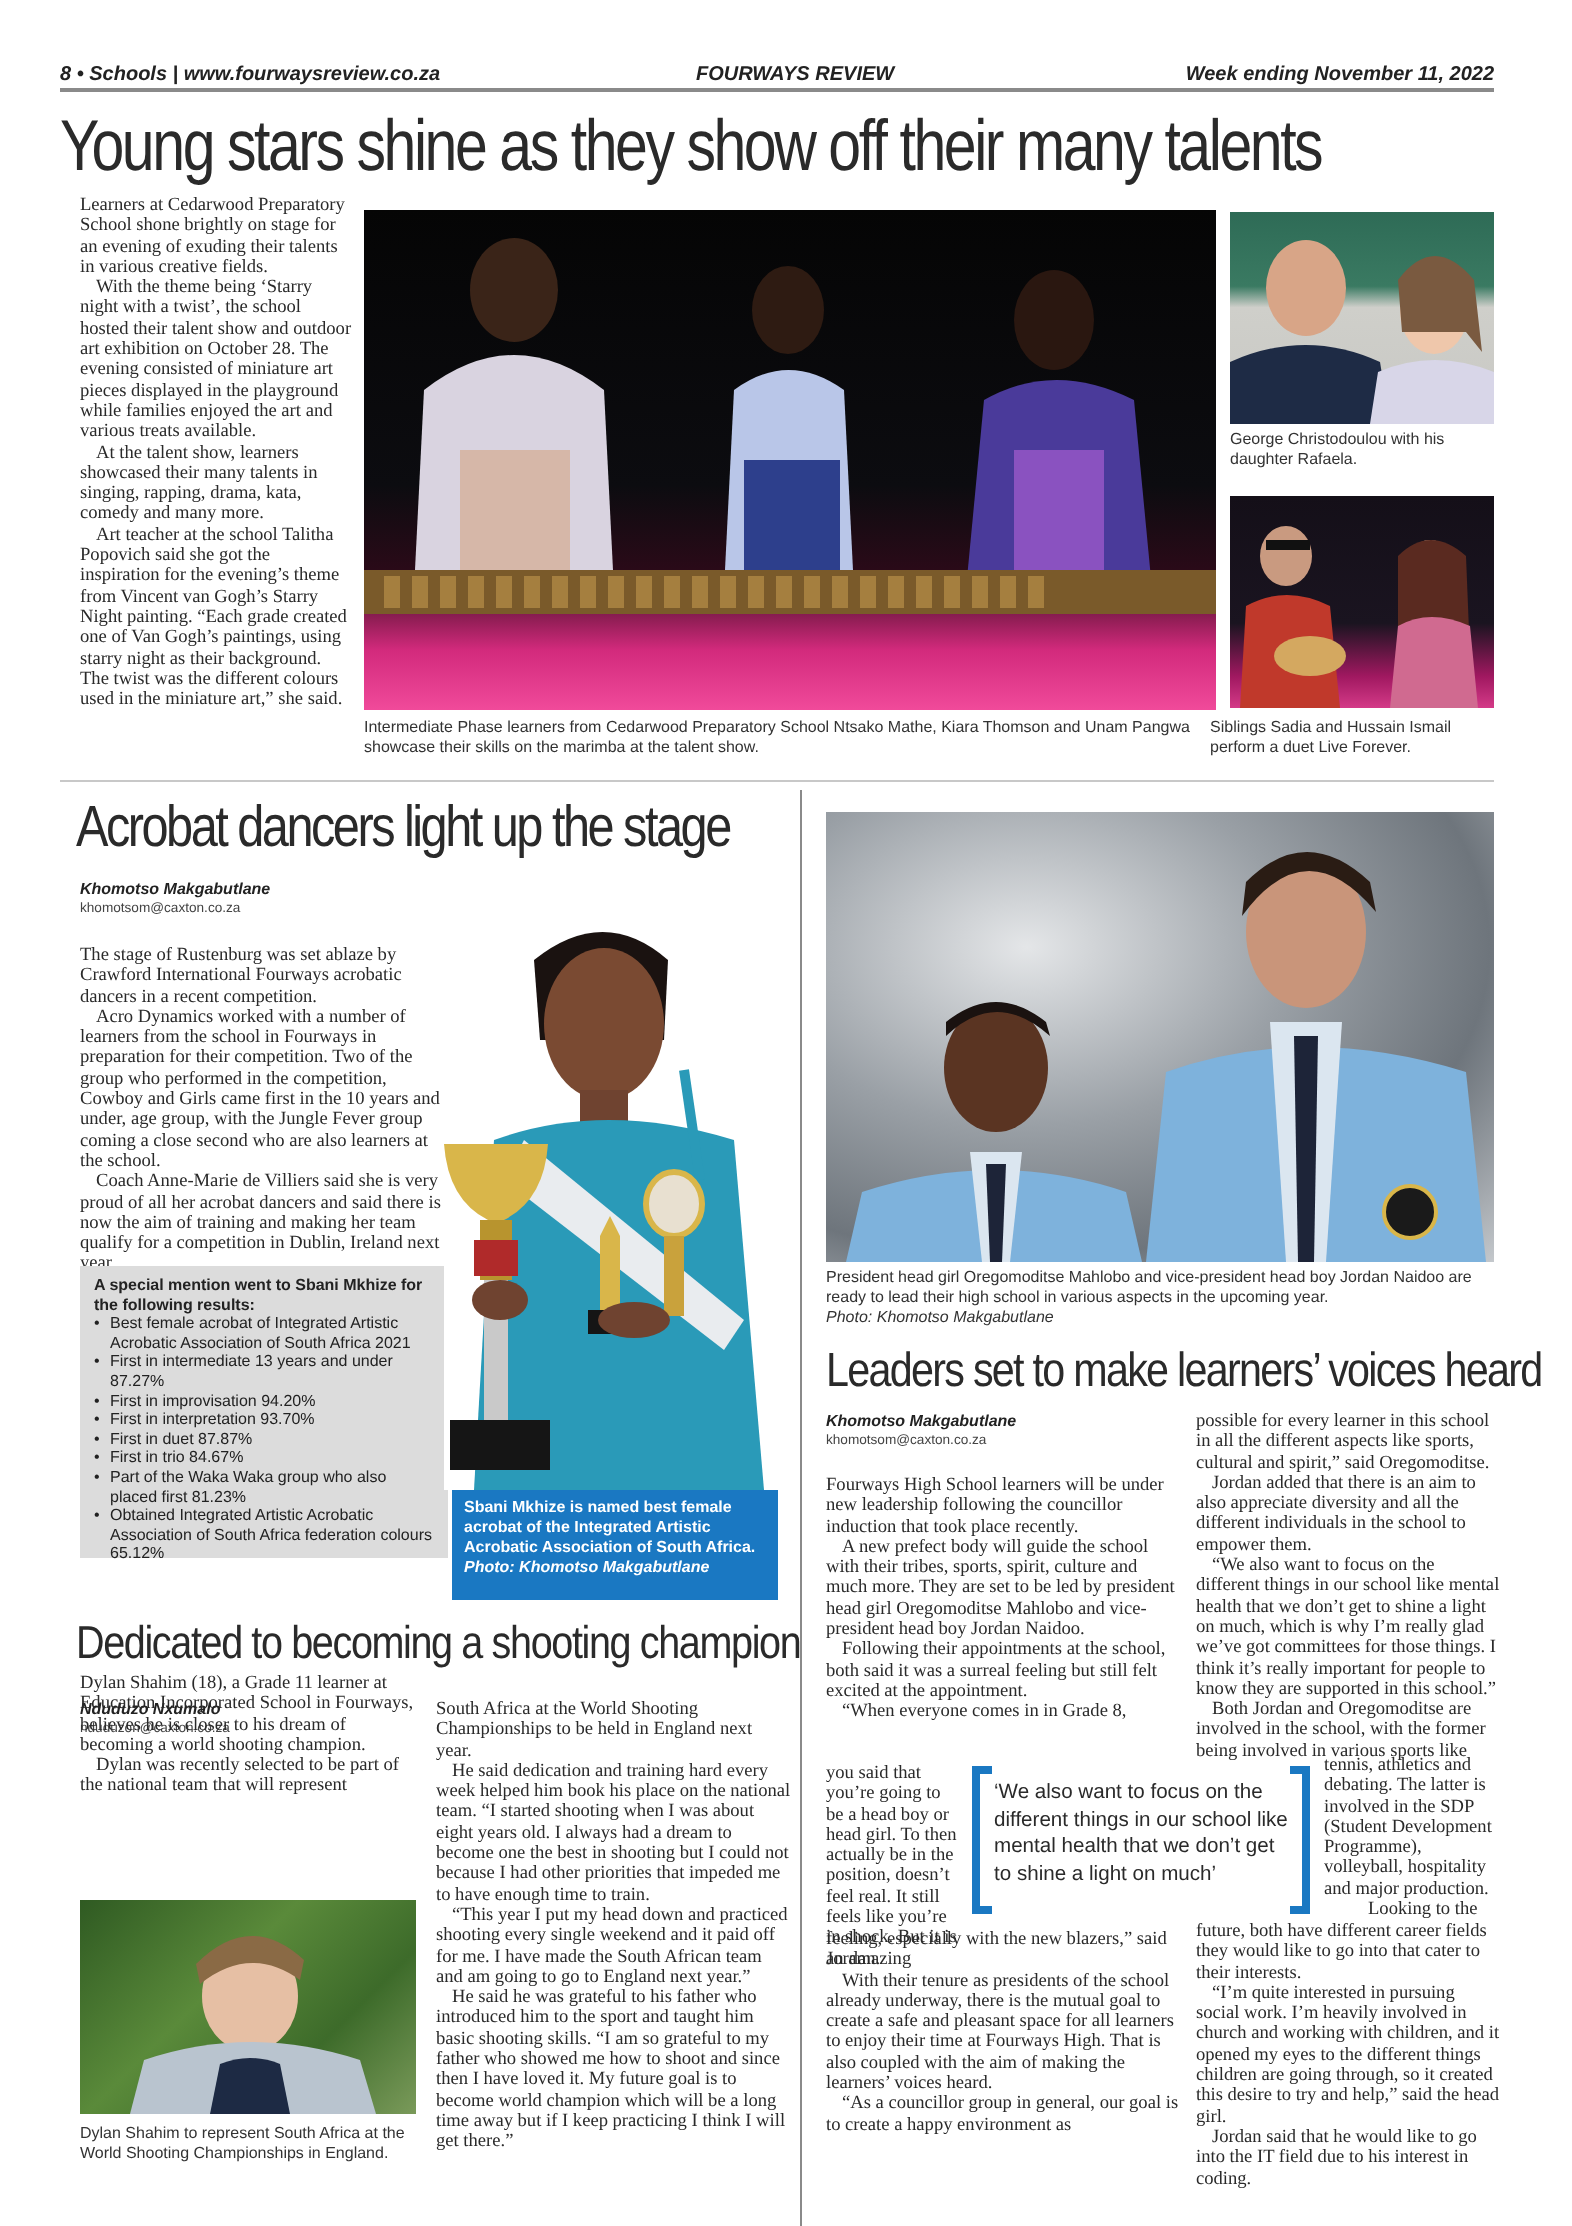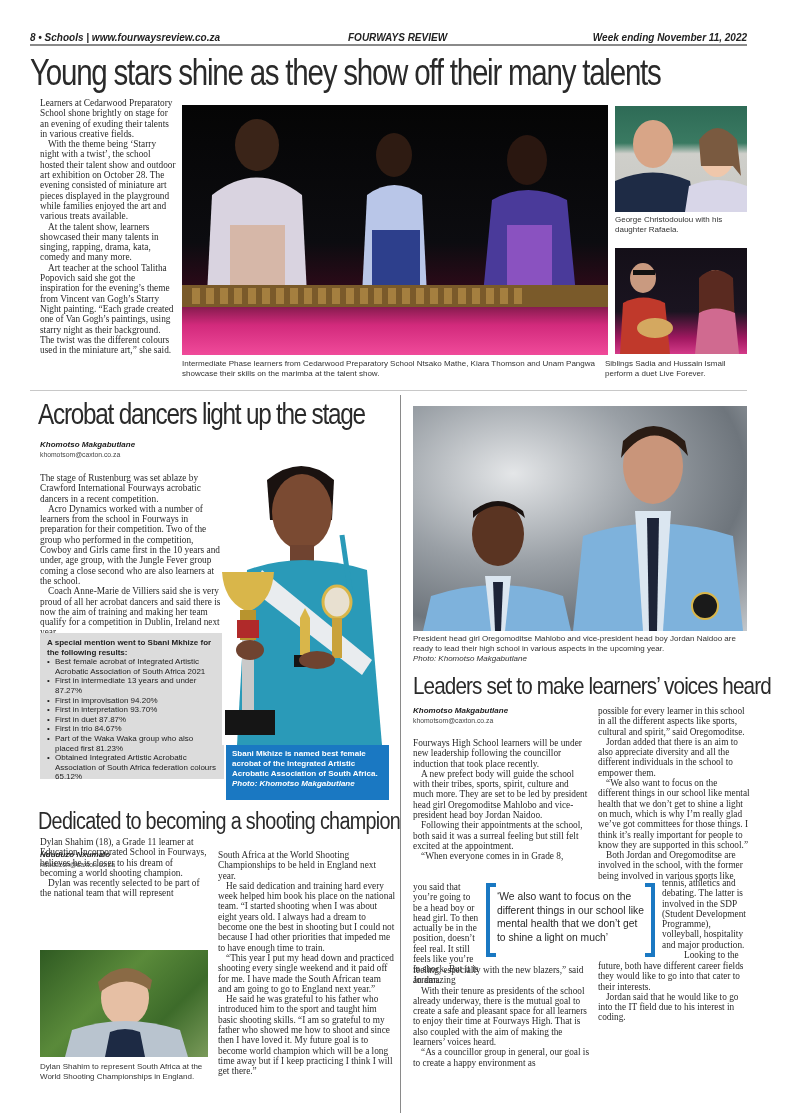--- a/index.html
+++ b/index.html
@@ -264,18 +264,19 @@
   <p class="ind">Jordan added that there is an aim to also appreciate diversity and all the different individuals in the school to empower them.</p>
   <p class="ind">“We also want to focus on the different things in our school like mental health that we don’t get to shine a light on much, which is why I’m really glad we’ve got committees for those things. I think it’s really important for people to know they are supported in this school.”</p>
   <p class="ind">Both Jordan and Oregomoditse are involved in the school, with the former being involved in various sports like</p>
 </div>
 <div class="abs body-text" style="top:878px;left:662px;width:88px;">
   <p>tennis, athletics and debating. The latter is involved in the SDP (Student Development Programme), volleyball, hospitality and major production.</p>
   <p class="ind" style="text-indent:22px;">Looking to the</p>
 </div>
 <div class="abs body-text" style="top:961px;left:598px;width:152px;">
   <p>future, both have different career fields they would like to go into that cater to their interests.</p>
+  <p class="ind">“I’m quite interested in pursuing social work. I’m heavily involved in church and working with children, and it opened my eyes to the different things children are going through, so it created this desire to try and help,” said the head girl.</p>
   <p class="ind">Jordan said that he would like to go into the IT field due to his interest in coding.</p>
 </div>
 
 <div class="abs bracket-l"></div>
 <div class="abs pullquote">‘We also want to focus on the different things in our school like mental health that we don’t get to shine a light on much’</div>
 <div class="abs bracket-r"></div>
 
 </body></html>

